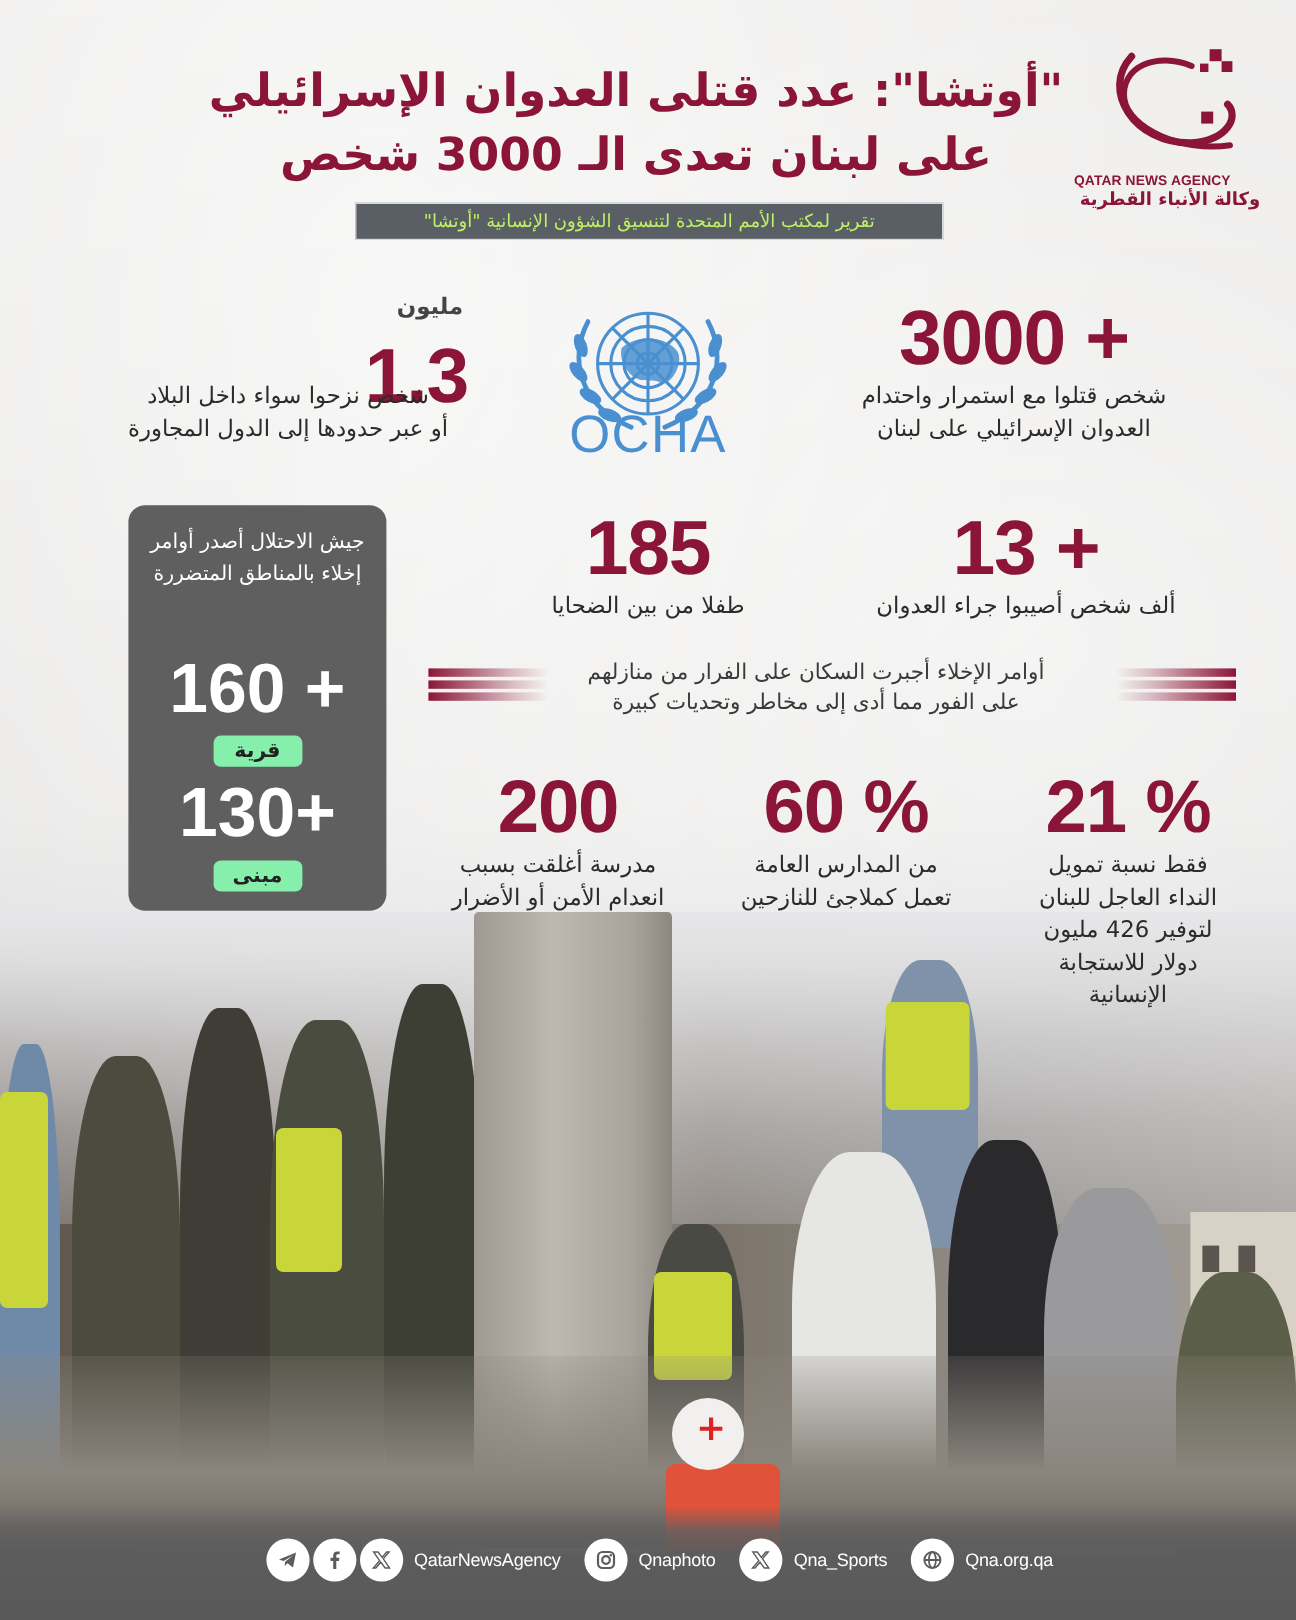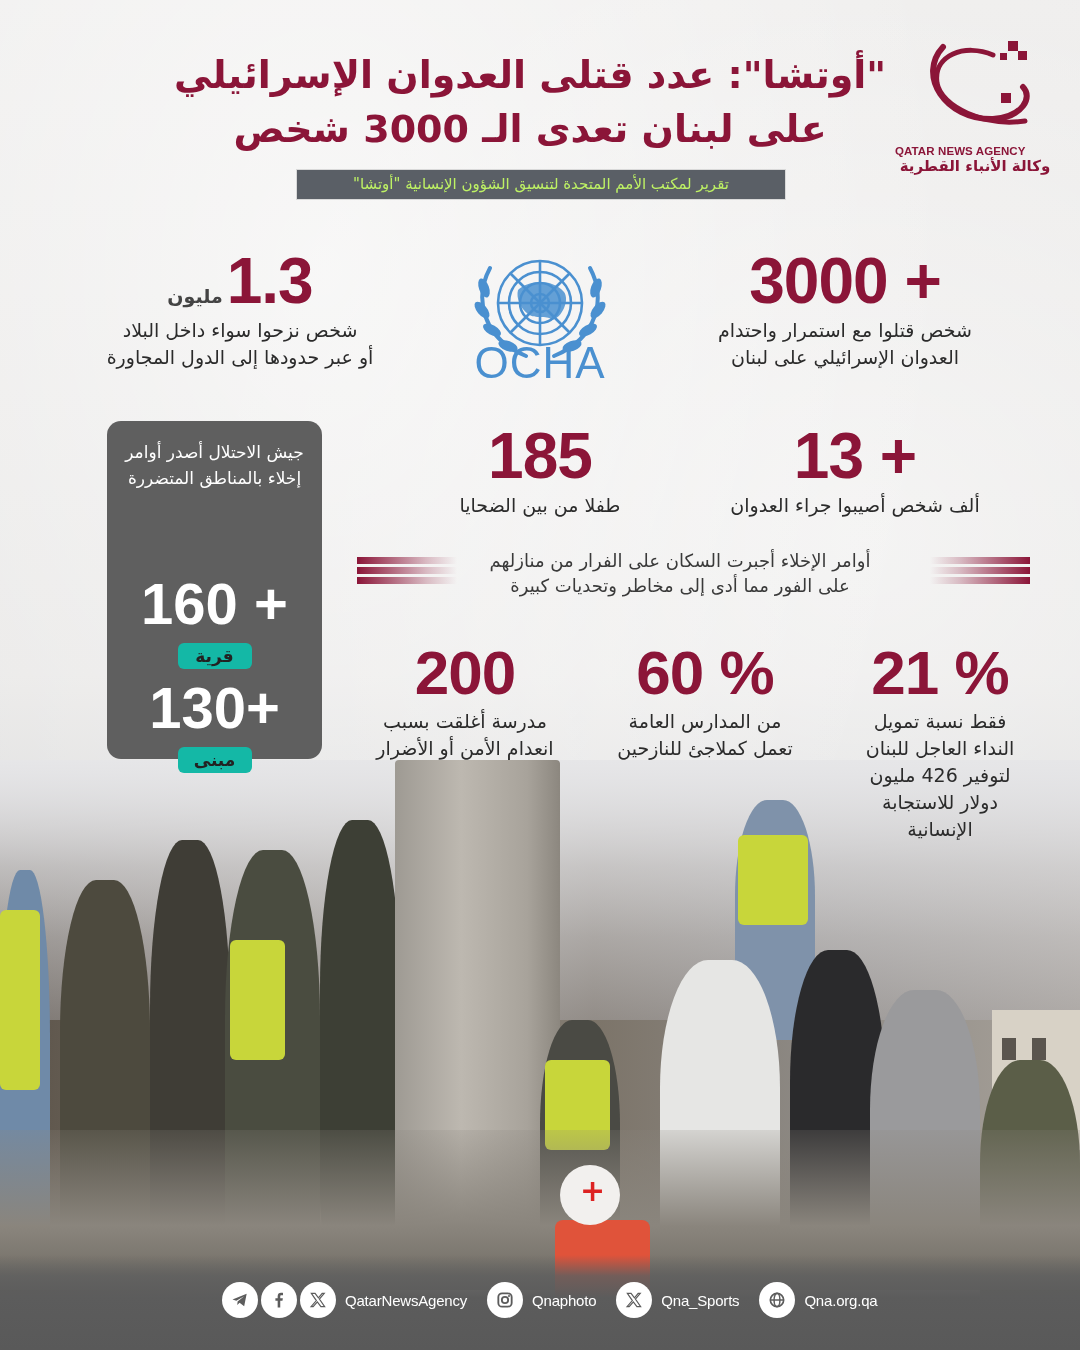--- a/index.html
+++ b/index.html
@@ -86,21 +86,21 @@
     font-family: "Liberation Sans", sans-serif; font-size: 44px; color: #4a90d0; letter-spacing: 1px; }
 
   
   .evac-box {
     position: absolute; left: 107px; top: 421px; width: 215px; height: 338px;
     background: #5f5f5f; border-radius: 14px; text-align: center; direction: rtl; color: #fff;
   }
   .evac-box .head { margin-top: 18px; font-size: 17px; line-height: 26px; }
   .evac-box .n { font-family: "Liberation Sans", sans-serif; font-weight: bold; font-size: 58px; line-height: 62px; direction: ltr; }
   .evac-box .pill {
-    display: block; width: 74px; margin: 0 auto; height: 26px; border-radius: 6px; background: #14b8a6;
+    display: block; width: 74px; margin: 0 auto; height: 26px; border-radius: 6px; background: #86efac;
     color: #222; font-size: 17px; font-weight: bold; line-height: 26px;
   }
 
   .mid-note { position: absolute; left: 440px; top: 548px; width: 480px; text-align: center; direction: rtl;
     font-size: 18px; line-height: 25px; color: #3a3a3a; }
   .stripes { position: absolute; width: 100px; height: 32px; top: 557px; }
   .stripes span { display: block; height: 7px; margin-bottom: 3px; }
   .stripes.left span { background: linear-gradient(90deg, #8b1538, rgba(139,21,56,0.25) 70%, rgba(139,21,56,0)); }
   .stripes.right span { background: linear-gradient(270deg, #8b1538, rgba(139,21,56,0.25) 70%, rgba(139,21,56,0)); }
 </style>
@@ -192,21 +192,21 @@
 </div>
 <div class="subtitle-bar">تقرير لمكتب الأمم المتحدة لتنسيق الشؤون الإنسانية "أوتشا"</div>
 
 <div class="stat" style="left:700px;top:245px;width:290px;">
   <span class="num big" style="font-size:64px;line-height:72px;">3000 +</span>
   <span class="desc">شخص قتلوا مع استمرار واحتدام</span>
   <span class="desc">العدوان الإسرائيلي على لبنان</span>
 </div>
 
 <div class="stat" style="left:90px;top:245px;width:300px;">
-  <div style="direction:ltr;display:flex;justify-content:center;align-items:flex-end;height:72px;">
+  <div style="direction:ltr;display:flex;justify-content:flex-start;align-items:flex-end;height:72px;flex-direction:column;">
     <span style="font-size:19px;font-weight:bold;color:#444;margin-right:4px;margin-bottom:10px;">مليون</span>
     <span class="big" style="font-size:64px;line-height:72px;">1.3</span>
   </div>
   <span class="desc">شخص نزحوا سواء داخل البلاد</span>
   <span class="desc">أو عبر حدودها إلى الدول المجاورة</span>
 </div>
 
 <svg class="ocha" viewBox="0 0 148 120">
   <g fill="none" stroke="#4a90d0" stroke-width="2.6">
     <circle cx="74" cy="55" r="42"></circle>
@@ -244,21 +244,21 @@
 <div class="stat" style="left:420px;top:420px;width:240px;">
   <span class="num big" style="font-size:64px;line-height:72px;">185</span>
   <span class="desc">طفلا من بين الضحايا</span>
 </div>
 
 <div class="evac-box">
   <div class="head">
     <div>جيش الاحتلال أصدر أوامر</div>
     <div>إخلاء بالمناطق المتضررة</div>
   </div>
-  <div class="n" style="margin-top:82px;">160 +</div>
+  <div class="n" style="margin-top:52px;">160 +</div>
   <span class="pill" style="margin-top:8px;">قرية</span>
   <div class="n" style="margin-top:8px;">130+</div>
   <span class="pill" style="margin-top:8px;">مبنى</span>
 </div>
 
 <div class="stripes left" style="left:357px;">
     <span></span>
     <span></span>
     <span></span>
   </div>

